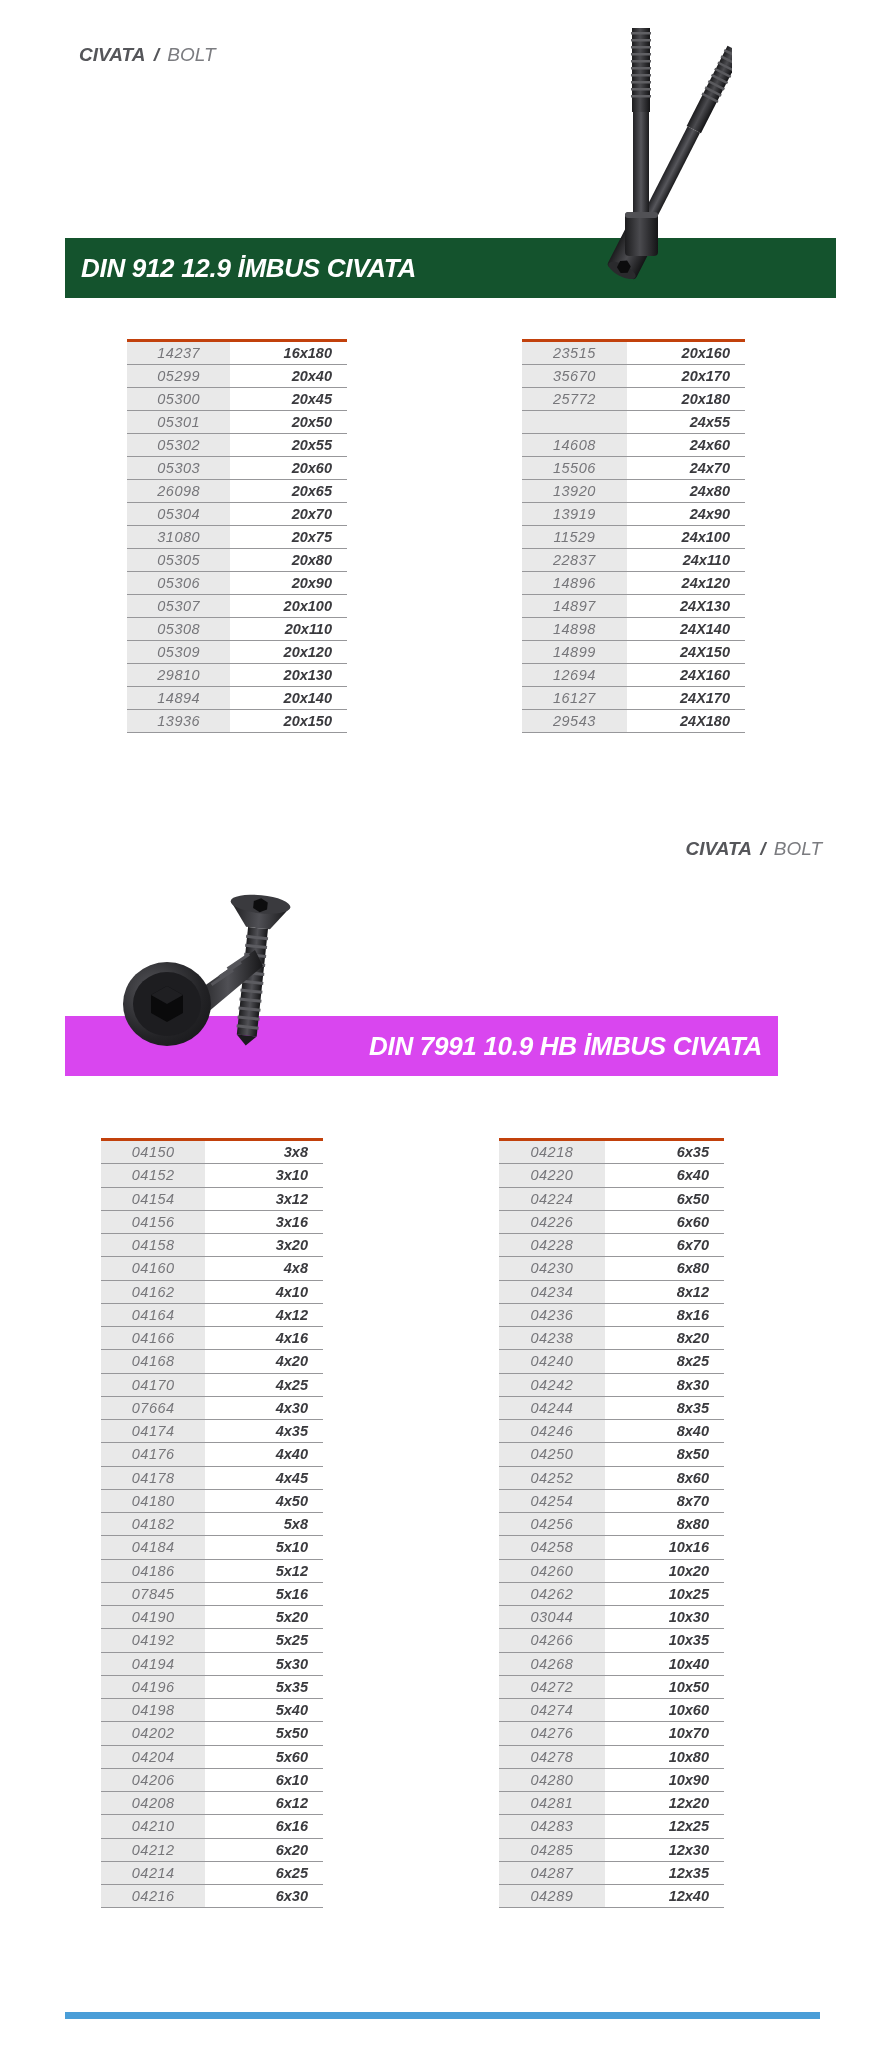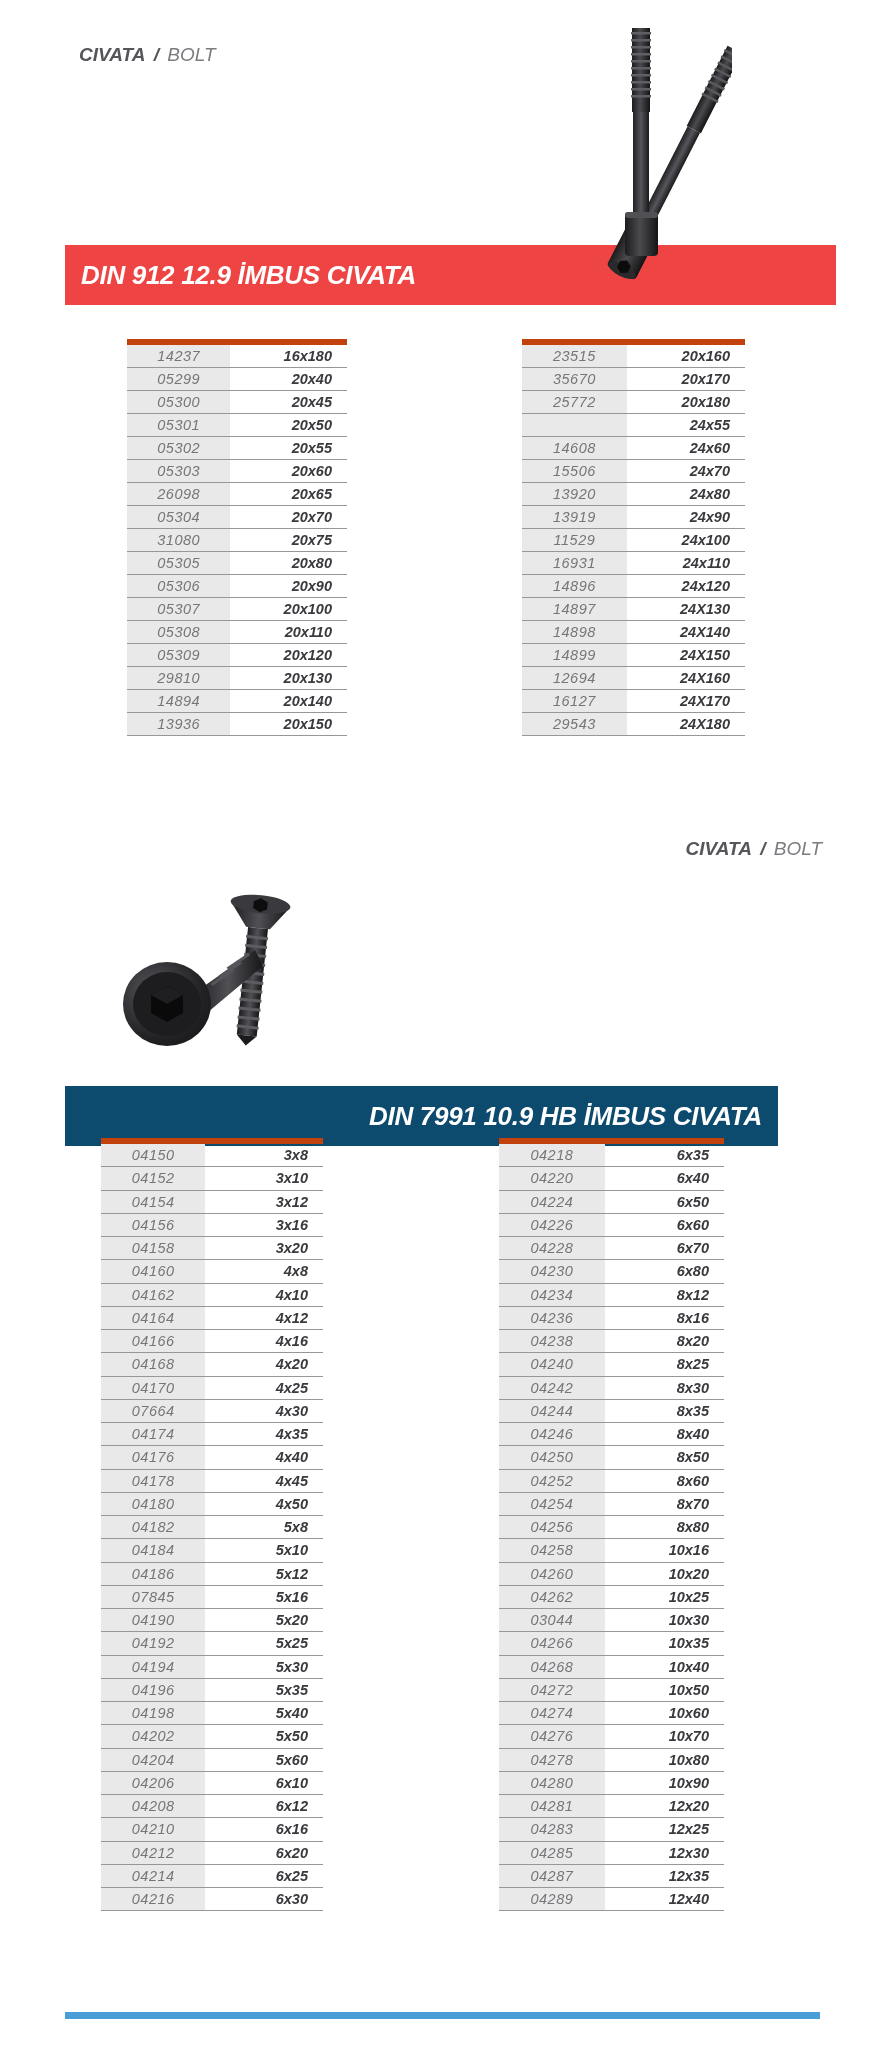--- a/index.html
+++ b/index.html
@@ -13,21 +13,21 @@
   .crumb .lt{color:#7b7c80;}
 
   
   .banner{position:absolute;height:60px;display:flex;align-items:center;
           color:#ffffff;font-size:26px;font-weight:bold;font-style:italic;
           letter-spacing:-0.3px;white-space:nowrap;z-index:1;}
   .banner.left-text{justify-content:flex-start;padding-left:16px;}
   .banner.right-text{justify-content:flex-end;padding-right:16px;}
 
   
-  .ptable{position:absolute;border-top:6px solid #c2410c;z-index:2;}
+  .ptable{position:absolute;border-top:3px solid #c2410c;z-index:2;}
   .trow{display:flex;align-items:stretch;border-bottom:1px solid #97979a;font-style:italic;}
   .sec1 .trow{height:22px;}
   .sec2 .trow{height:22.26px;}
   .tcode{width:47%;background:#e9e9e9;color:#76767a;display:flex;align-items:center;
          justify-content:center;font-size:14.5px;letter-spacing:0.5px;}
   .tsize{flex:1;display:flex;align-items:center;justify-content:flex-end;
          padding-right:15px;font-weight:bold;color:#3a3a3e;font-size:14.5px;}
 
   
   .photo{position:absolute;z-index:3;}
@@ -91,21 +91,21 @@
           <rect x="39" y="59" width="20" height="2.5"></rect>
         <rect x="39" y="66" width="20" height="2.5"></rect>
           <rect x="39" y="73" width="20" height="2.5"></rect>
       </g>
       <rect x="41" y="90" width="16" height="100" fill="url(#met2)"></rect>
       <rect x="33" y="190" width="33" height="44" rx="4" fill="url(#met)"></rect>
       <rect x="33" y="190" width="33" height="6" rx="3" fill="#515155"></rect>
     </g>
   </svg>
 
-  <div class="banner left-text" style="left: 65px; top: 245px; width: 755px; background: #ef4444;">
+  <div class="banner left-text" style="left: 65px; top: 238px; width: 755px; background: #14532d;">
     <span>DIN 912 12.9 İMBUS CIVATA</span>
   </div>
 
   <div class="ptable sec1" style="left:127px;top:339px;width:220px;">
       <div class="trow">
         <div class="tcode">14237</div>
         <div class="tsize">16x180</div>
       </div>
       <div class="trow">
         <div class="tcode">05299</div>
@@ -204,21 +204,21 @@
       </div>
       <div class="trow">
         <div class="tcode">13919</div>
         <div class="tsize">24x90</div>
       </div>
       <div class="trow">
         <div class="tcode">11529</div>
         <div class="tsize">24x100</div>
       </div>
       <div class="trow">
-        <div class="tcode">16931</div>
+        <div class="tcode">22837</div>
         <div class="tsize">24x110</div>
       </div>
       <div class="trow">
         <div class="tcode">14896</div>
         <div class="tsize">24x120</div>
       </div>
       <div class="trow">
         <div class="tcode">14897</div>
         <div class="tsize">24X130</div>
       </div>
@@ -292,21 +292,21 @@
         <rect x="112" y="92" width="26" height="3" transform="rotate(-34 125 93)"></rect>
         <rect x="104" y="100" width="26" height="3" transform="rotate(-34 117 101)"></rect>
       </g>
       <ellipse cx="62" cy="128" rx="44" ry="42" fill="url(#headG)"></ellipse>
       <ellipse cx="62" cy="128" rx="34" ry="32" fill="#1d1d20"></ellipse>
       <polygon points="62,110 78,119 78,137 62,146 46,137 46,119" fill="#0a0a0b"></polygon>
       <polygon points="62,110 78,119 62,128 46,119" fill="#1f1f22"></polygon>
     </g>
   </svg>
 
-  <div class="banner right-text" style="left: 65px; top: 1086px; width: 697px; background: #0c4a6e;">
+  <div class="banner right-text" style="left: 65px; top: 1016px; width: 697px; background: #d946ef;">
     <span>DIN 7991 10.9 HB İMBUS CIVATA</span>
   </div>
 
   <div class="ptable sec2" style="left:101px;top:1138px;width:222px;">
       <div class="trow">
         <div class="tcode">04150</div>
         <div class="tsize">3x8</div>
       </div>
       <div class="trow">
         <div class="tcode">04152</div>

